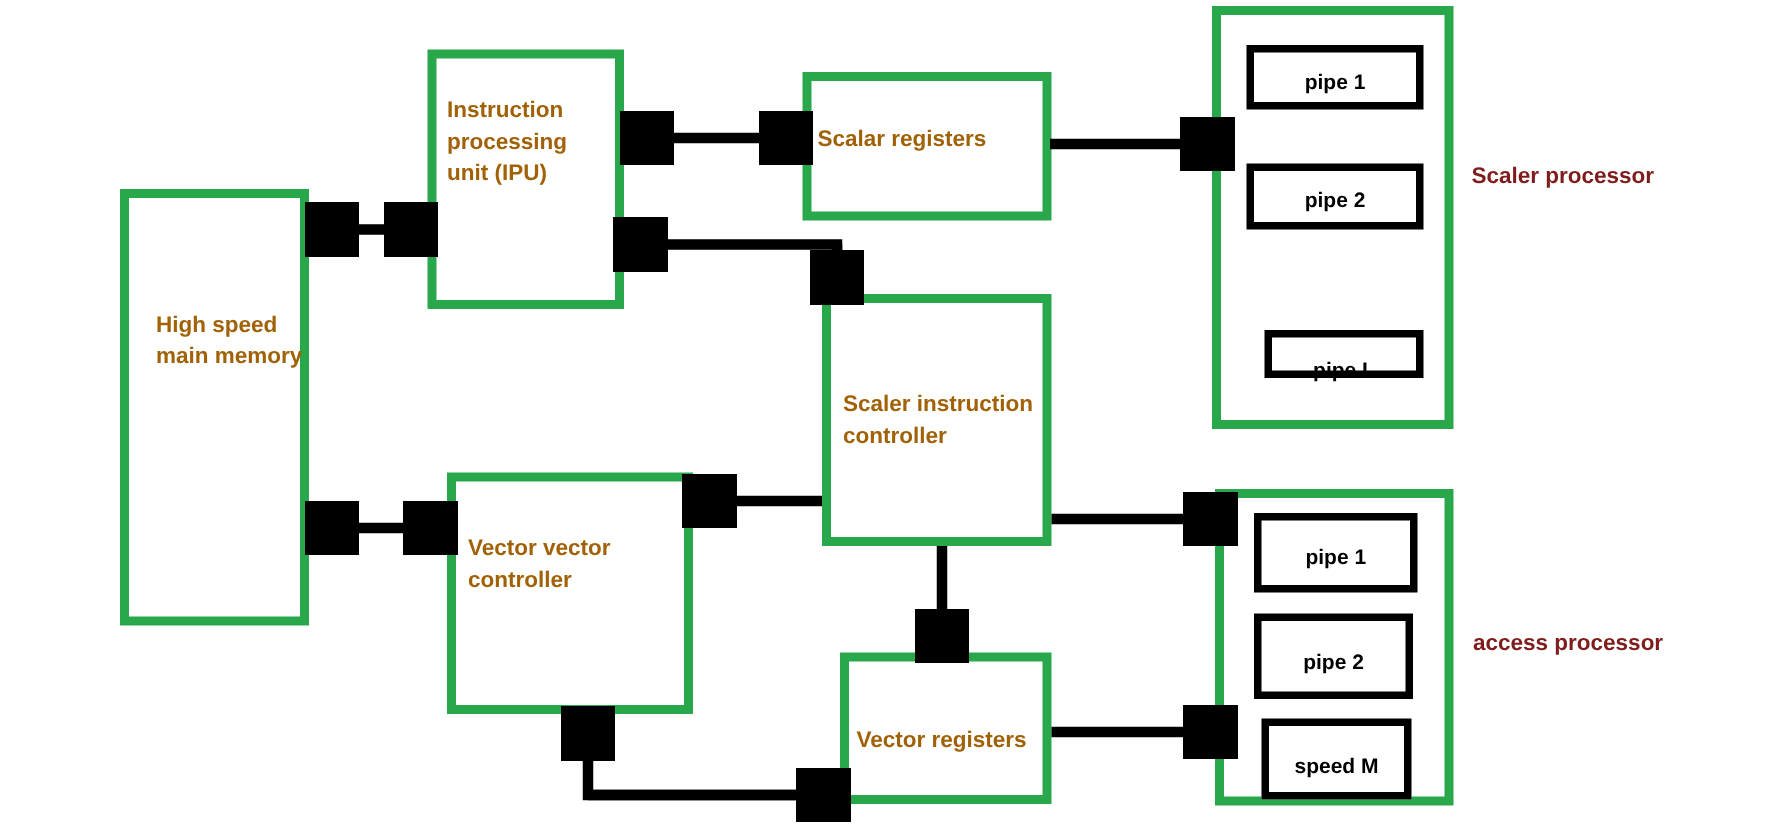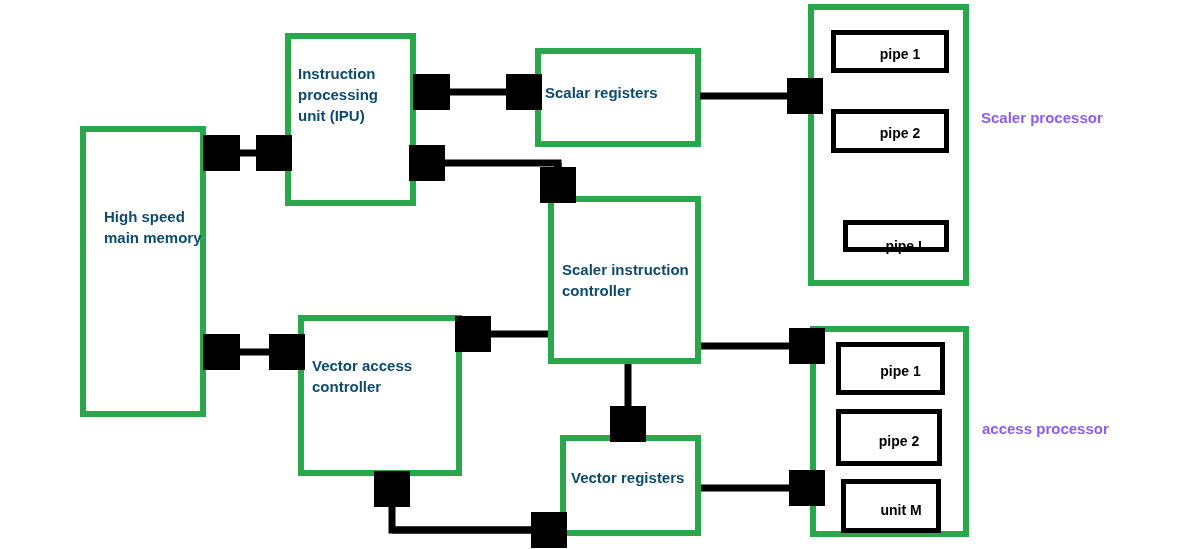--- a/index.html
+++ b/index.html
@@ -25,40 +25,39 @@
     background: #ffffff;
   }
   .bbox {
     position: absolute;
     box-sizing: border-box;
     border: 5px solid #000000;
     background: #ffffff;
   }
   .blabel {
     position: absolute;
-    color: #0c4a6e;
+    color: #a16207;
     font-weight: bold;
     font-size: 15px;
     line-height: 21px;
     font-family: "Liberation Sans", sans-serif;
     white-space: pre-line;
   }
   .pipelabel {
     position: absolute;
     color: #000000;
     font-weight: bold;
     font-size: 14px;
     font-family: "Liberation Sans", sans-serif;
     width: 100%;
     text-align: center;
-    padding-left: 10px;
   }
   .sidelabel {
     position: absolute;
-    color: #8b5cf6;
+    color: #7f1d1d;
     font-weight: bold;
     font-size: 15px;
     font-family: "Liberation Sans", sans-serif;
     white-space: nowrap;
   }
   svg.arrows {
     position: absolute;
     left: 0;
     top: 0;
     width: 1191px;
@@ -86,25 +85,25 @@
 unit (IPU)</div>
 
   <div class="gbox" style="left:535px; top:48px; width:166px; height:99px;"></div>
   <div class="blabel" style="left:545px; top:82px; width:150px;">Scalar registers</div>
 
   <div class="gbox" style="left:548px; top:196px; width:153px; height:168px;"></div>
   <div class="blabel" style="left:562px; top:259px; width:146px;">Scaler instruction
 controller</div>
 
   <div class="gbox" style="left:298px; top:315px; width:164px; height:161px;"></div>
-  <div class="blabel" style="left:312px; top:355px; width:145px;">Vector access
+  <div class="blabel" style="left:312px; top:355px; width:145px;">Vector vector
 controller</div>
 
   <div class="gbox" style="left:560px; top:435px; width:141px; height:101px;"></div>
-  <div class="blabel" style="left:571px; top:467px; width:140px;">Vector registers</div>
+  <div class="blabel" style="left:571px; top:483px; width:140px;">Vector registers</div>
 
   <div class="gbox" style="left:808px; top:4px; width:161px; height:282px;"></div>
 
   <div class="bbox" style="left:831px; top:30px; width:118px; height:43px;">
     <span class="pipelabel" style="left:0; top:11px;">pipe 1</span>
   </div>
   <div class="bbox" style="left:831px; top:109px; width:118px; height:44px;">
     <span class="pipelabel" style="left:0; top:11px;">pipe 2</span>
   </div>
   <div class="bbox" style="left:843px; top:220px; width:106px; height:32px;">
@@ -115,21 +114,21 @@
 
   <div class="gbox" style="left:810px; top:326px; width:159px; height:211px;"></div>
 
   <div class="bbox" style="left:836px; top:342px; width:109px; height:53px;">
     <span class="pipelabel" style="left:0; top:16px;">pipe 1</span>
   </div>
   <div class="bbox" style="left:836px; top:409px; width:106px; height:57px;">
     <span class="pipelabel" style="left:0; top:19px;">pipe 2</span>
   </div>
   <div class="bbox" style="left:841px; top:479px; width:100px; height:54px;">
-    <span class="pipelabel" style="left:0; top:18px;">unit M</span>
+    <span class="pipelabel" style="left:0; top:18px;">speed M</span>
   </div>
 
   <div class="sidelabel" style="left:982px; top:420px;">access processor</div>
 
   <svg class="arrows" viewBox="0 0 1191 549" xmlns="http://www.w3.org/2000/svg">
     <defs>
       <marker id="ah" markerWidth="5.2" markerHeight="5.2" refX="3.6" refY="2.6" orient="auto" markerUnits="strokeWidth">
         <path d="M0.3,0.3 L4.6,2.6 L0.3,4.9" fill="none" stroke="#000000" stroke-width="1.25" stroke-linecap="round" stroke-linejoin="round"></path>
       </marker>
       <marker id="ah2" markerWidth="5.2" markerHeight="5.2" refX="1.4" refY="2.6" orient="auto" markerUnits="strokeWidth">

